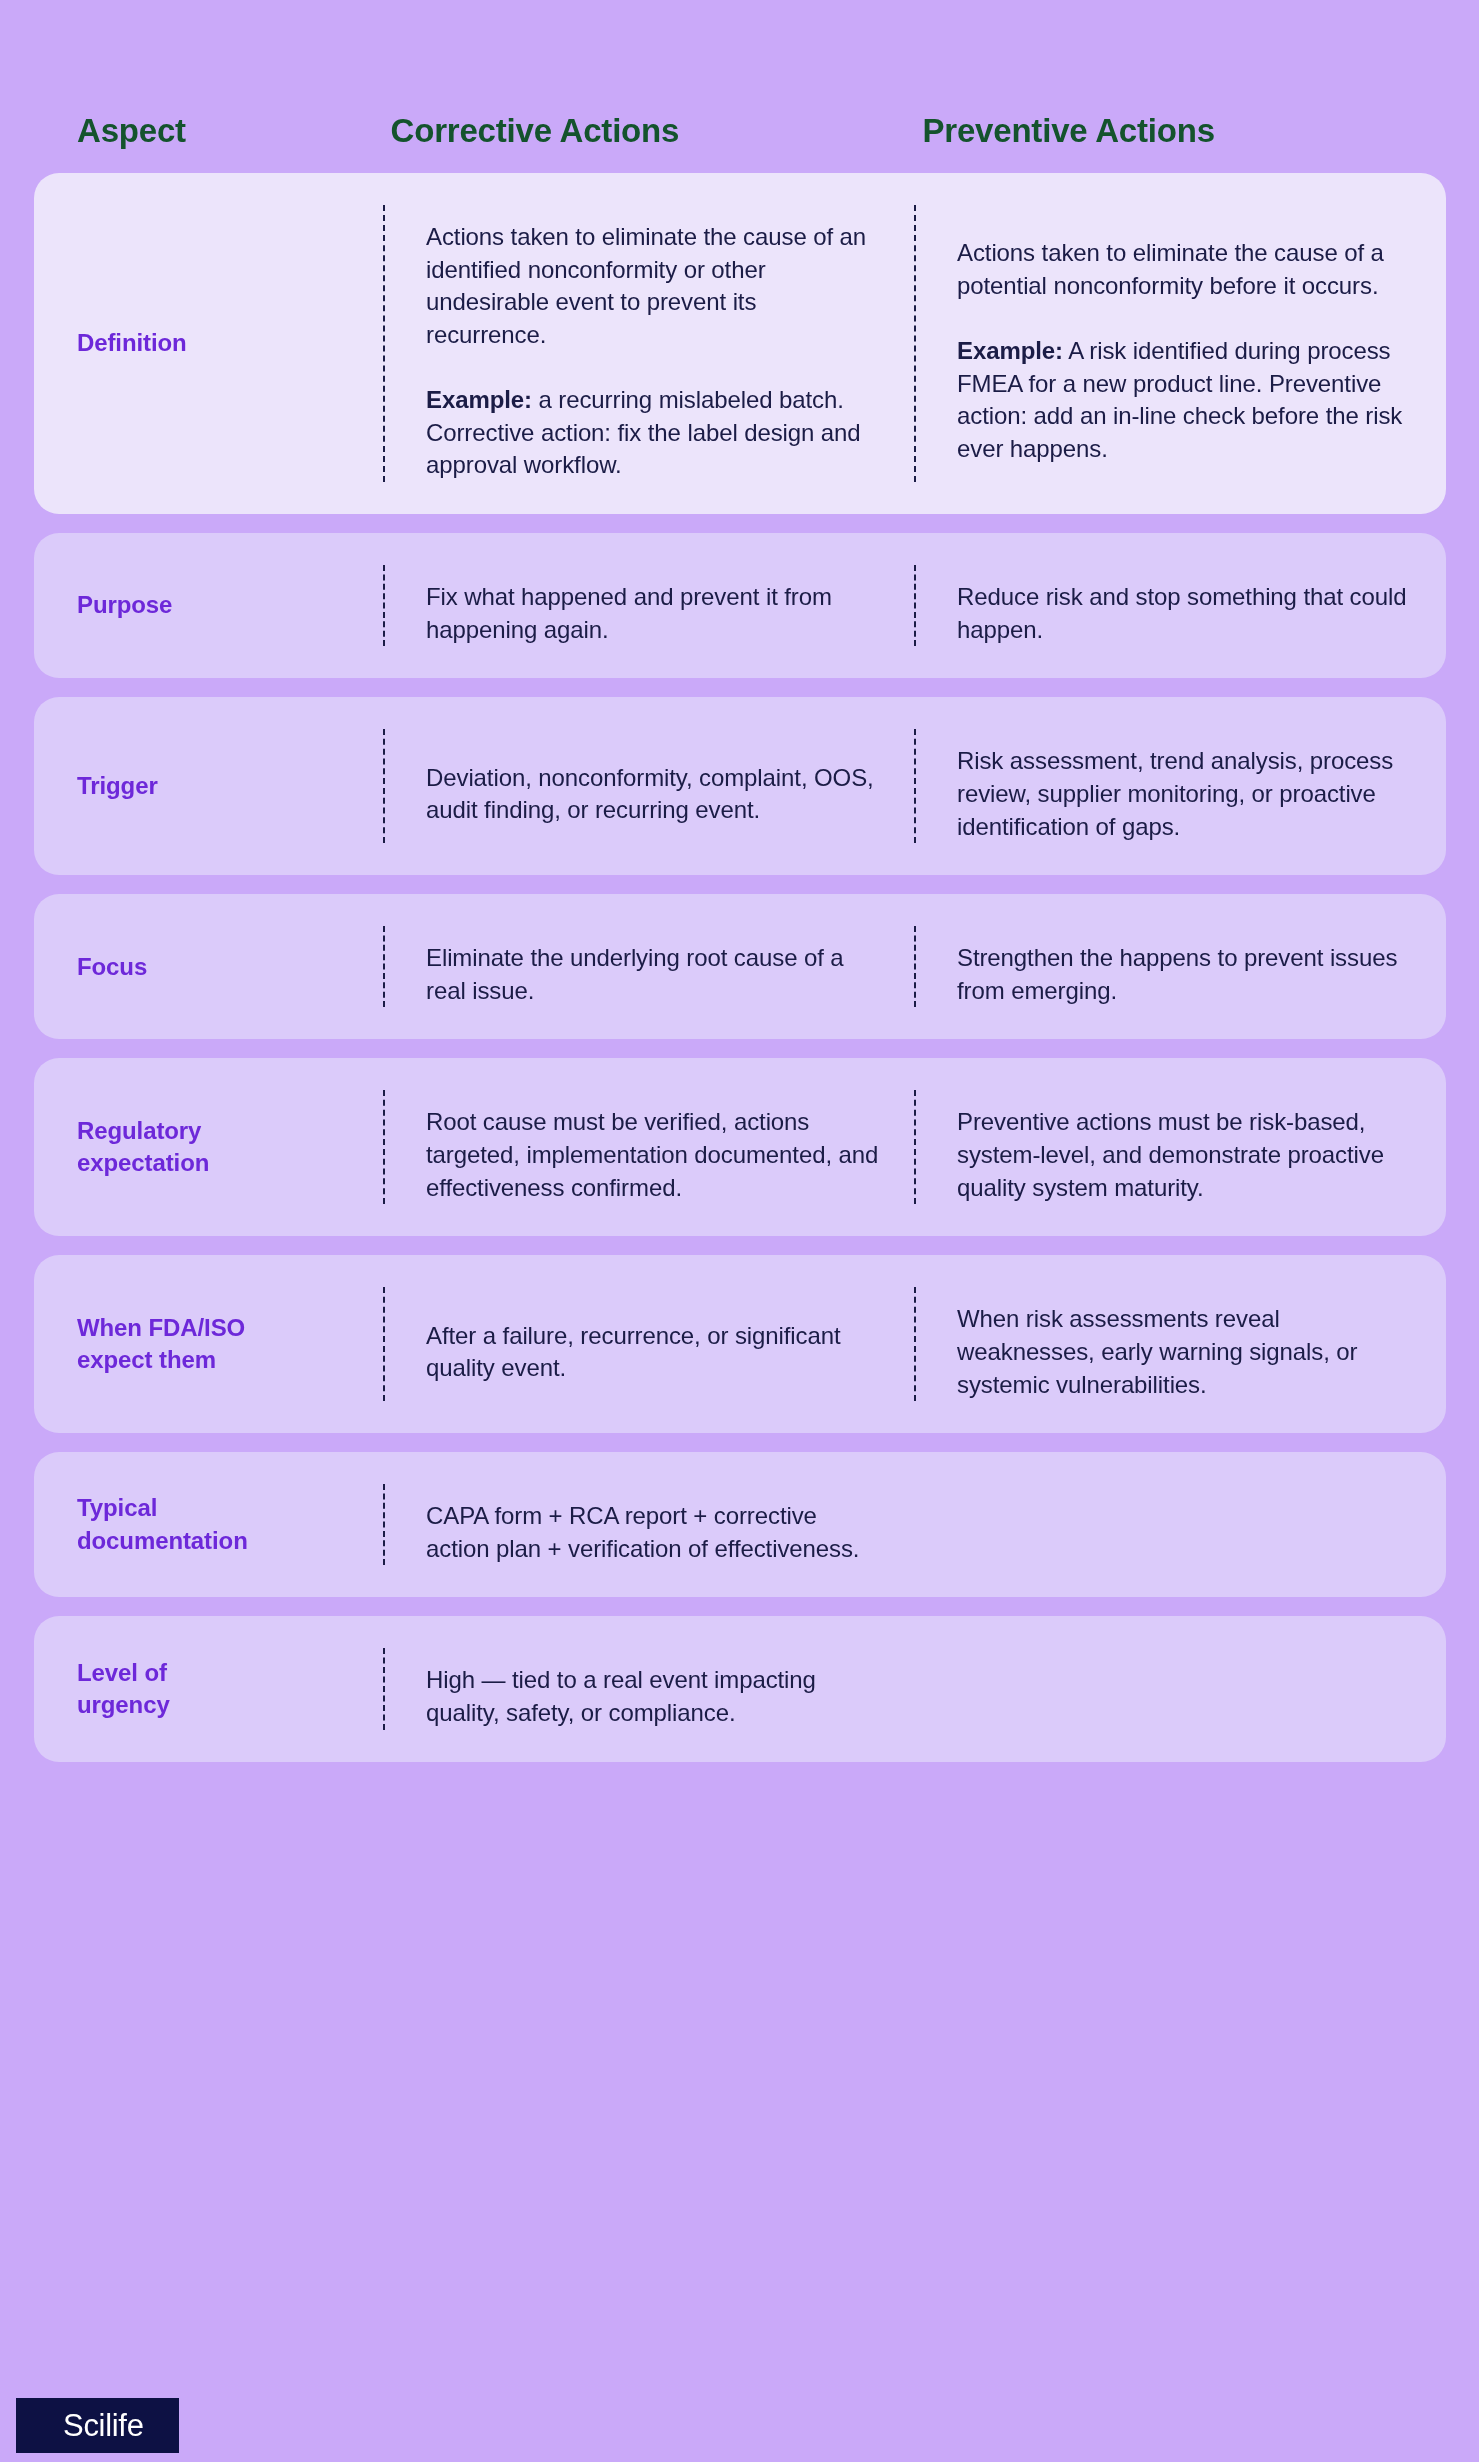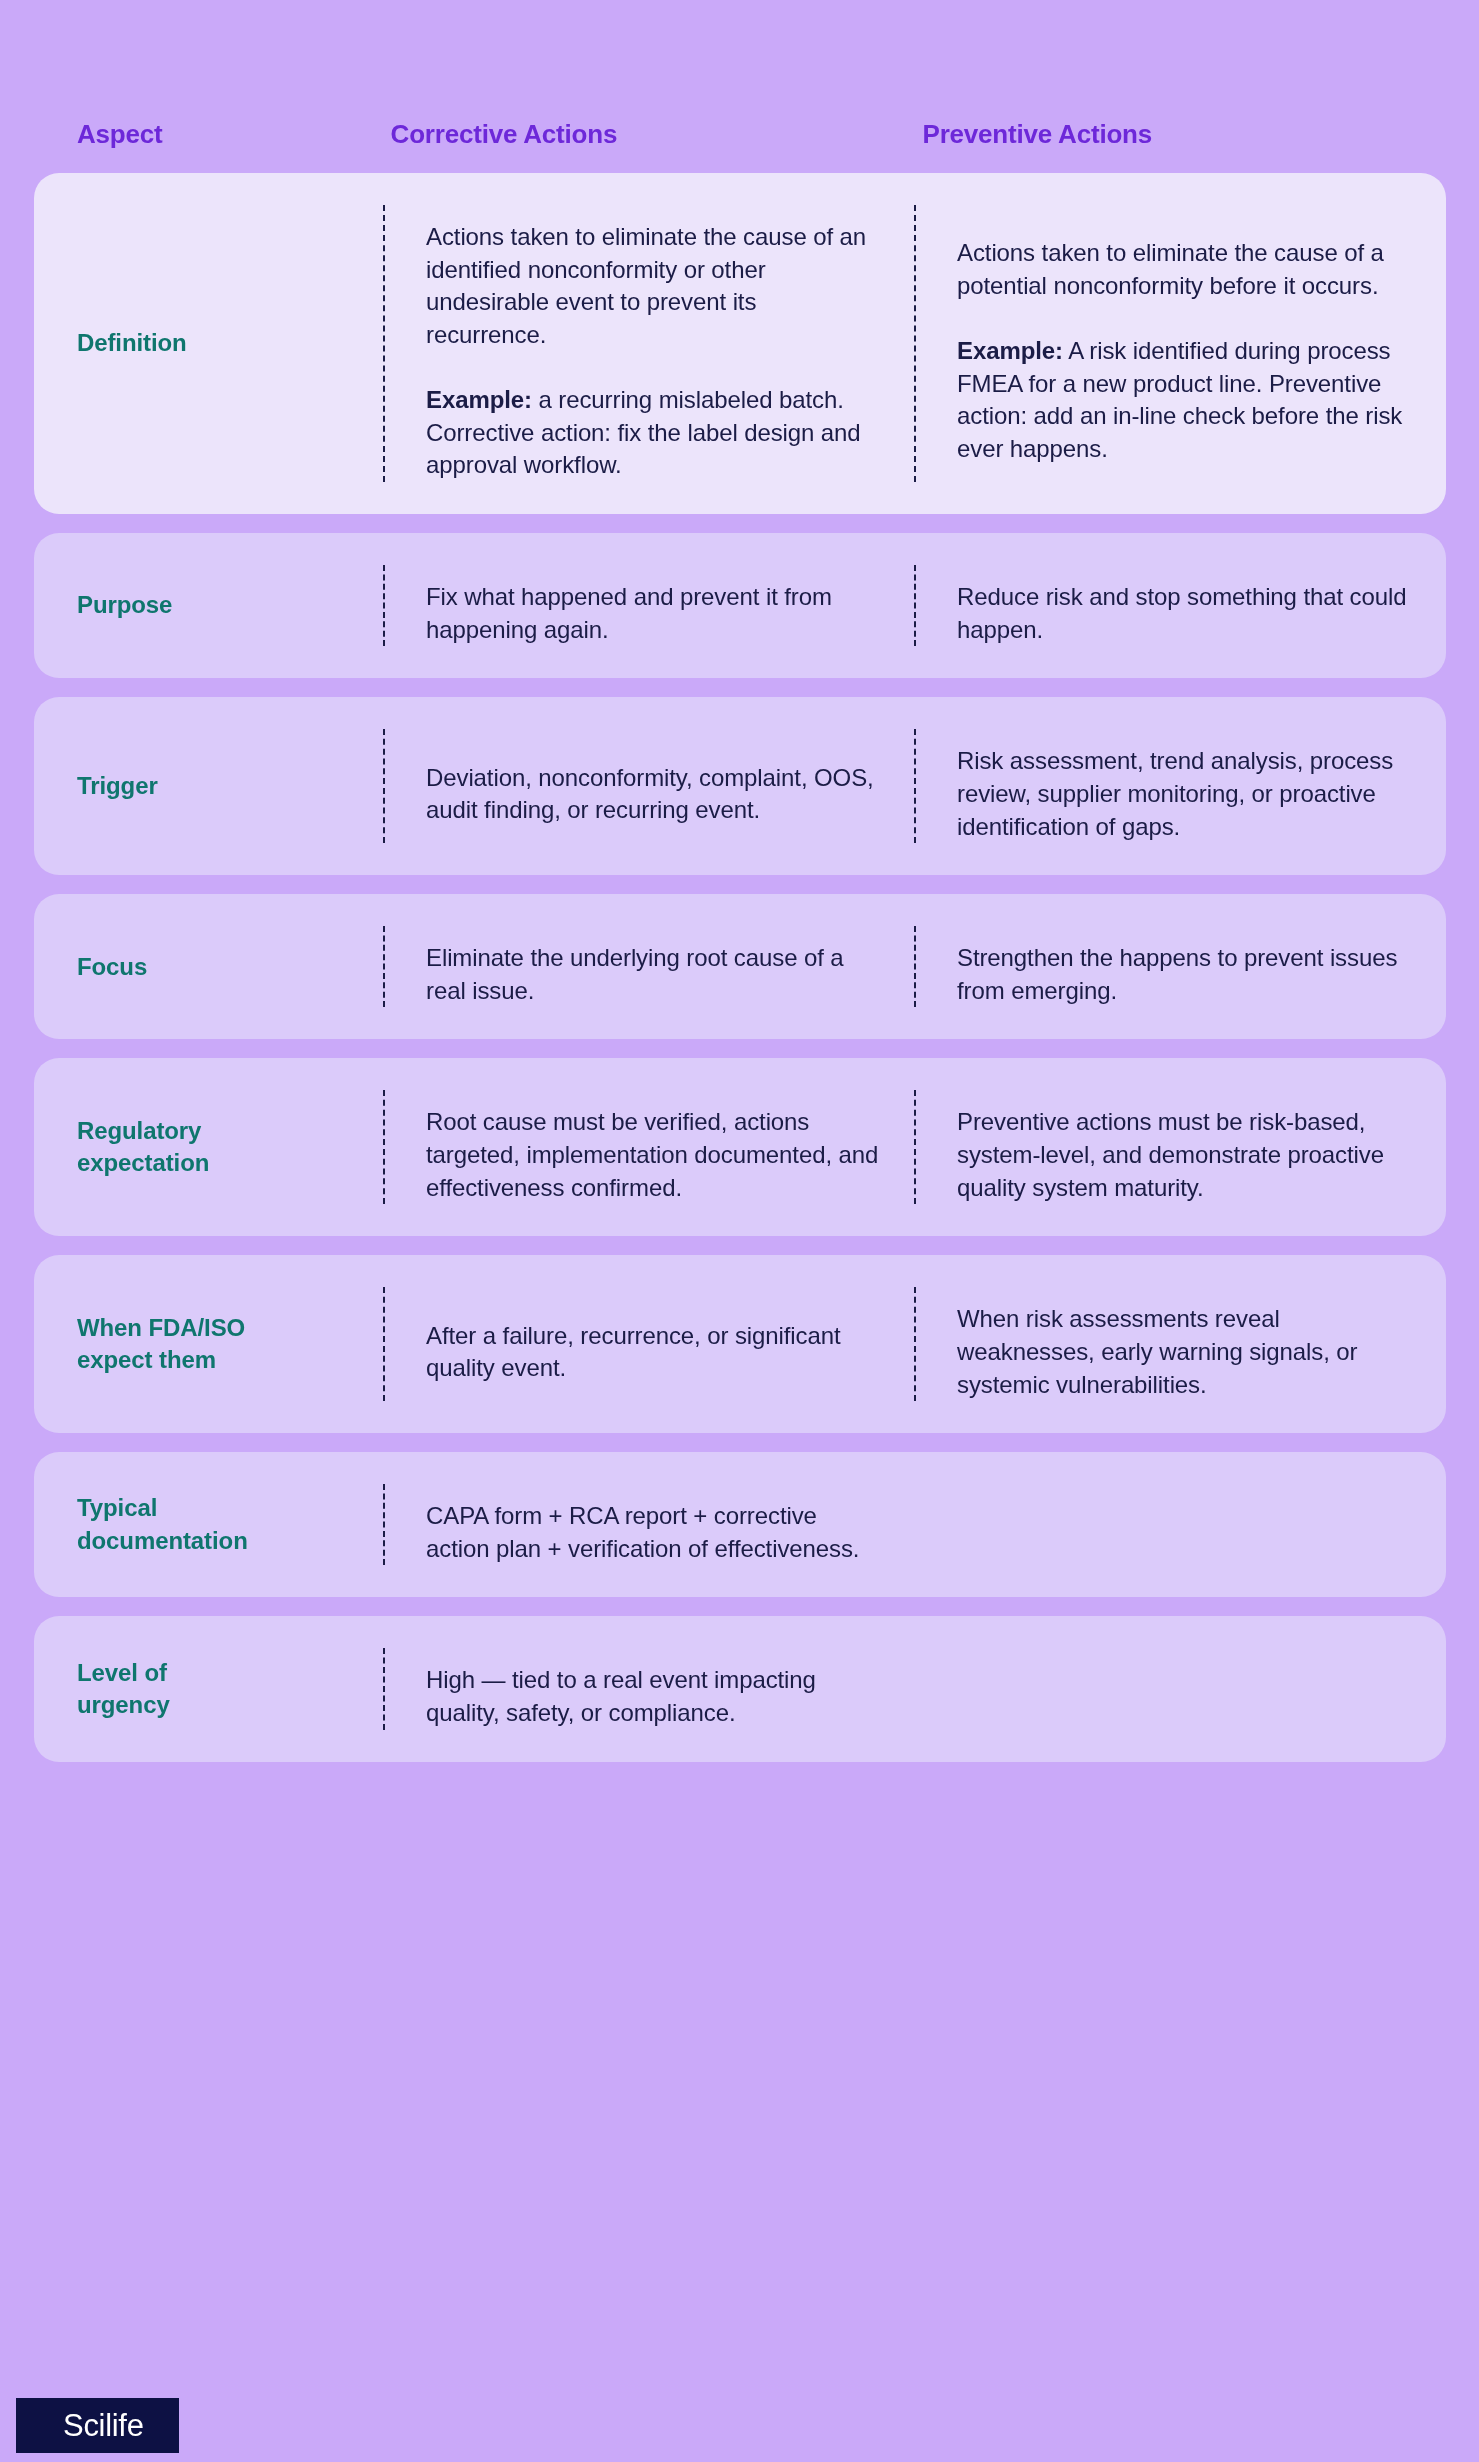--- a/index.html
+++ b/index.html
@@ -25,24 +25,24 @@
   }
 
   
   .table-header {
     display: flex;
     height: 173px;
     align-items: flex-end;
     padding-bottom: 23px;
   }
   .th {
-    font-size: 26px;
+    font-size: 33px;
     font-weight: 700;
     letter-spacing: -0.2px;
-    color: #6d28d9;
+    color: #14532d;
     line-height: 1.15;
   }
   .th.aspect      { width: 349px; padding-left: 43px; }
   .th.corrective  { width: 531px; padding-left: 7.6px; }
   .th.preventive  { flex: 1;      padding-left: 8.5px; }
 
   
   .rows { display: flex; flex-direction: column; gap: 19px; }
 
   .row {
@@ -83,21 +83,21 @@
     top: 32px;
     bottom: 32px;
     border-left: 2.8px dashed #1b1c46;
   }
 
   .aspect-label {
     font-size: 24px;
     font-weight: 700;
     line-height: 1.35;
     letter-spacing: -0.1px;
-    color: #0f766e;
+    color: #6d28d9;
     white-space: pre-line;
   }
 
   .body-text {
     font-size: 24px;
     line-height: 1.36;
     color: #1b1c46;
     letter-spacing: -0.1px;
     white-space: pre-line;
   }

